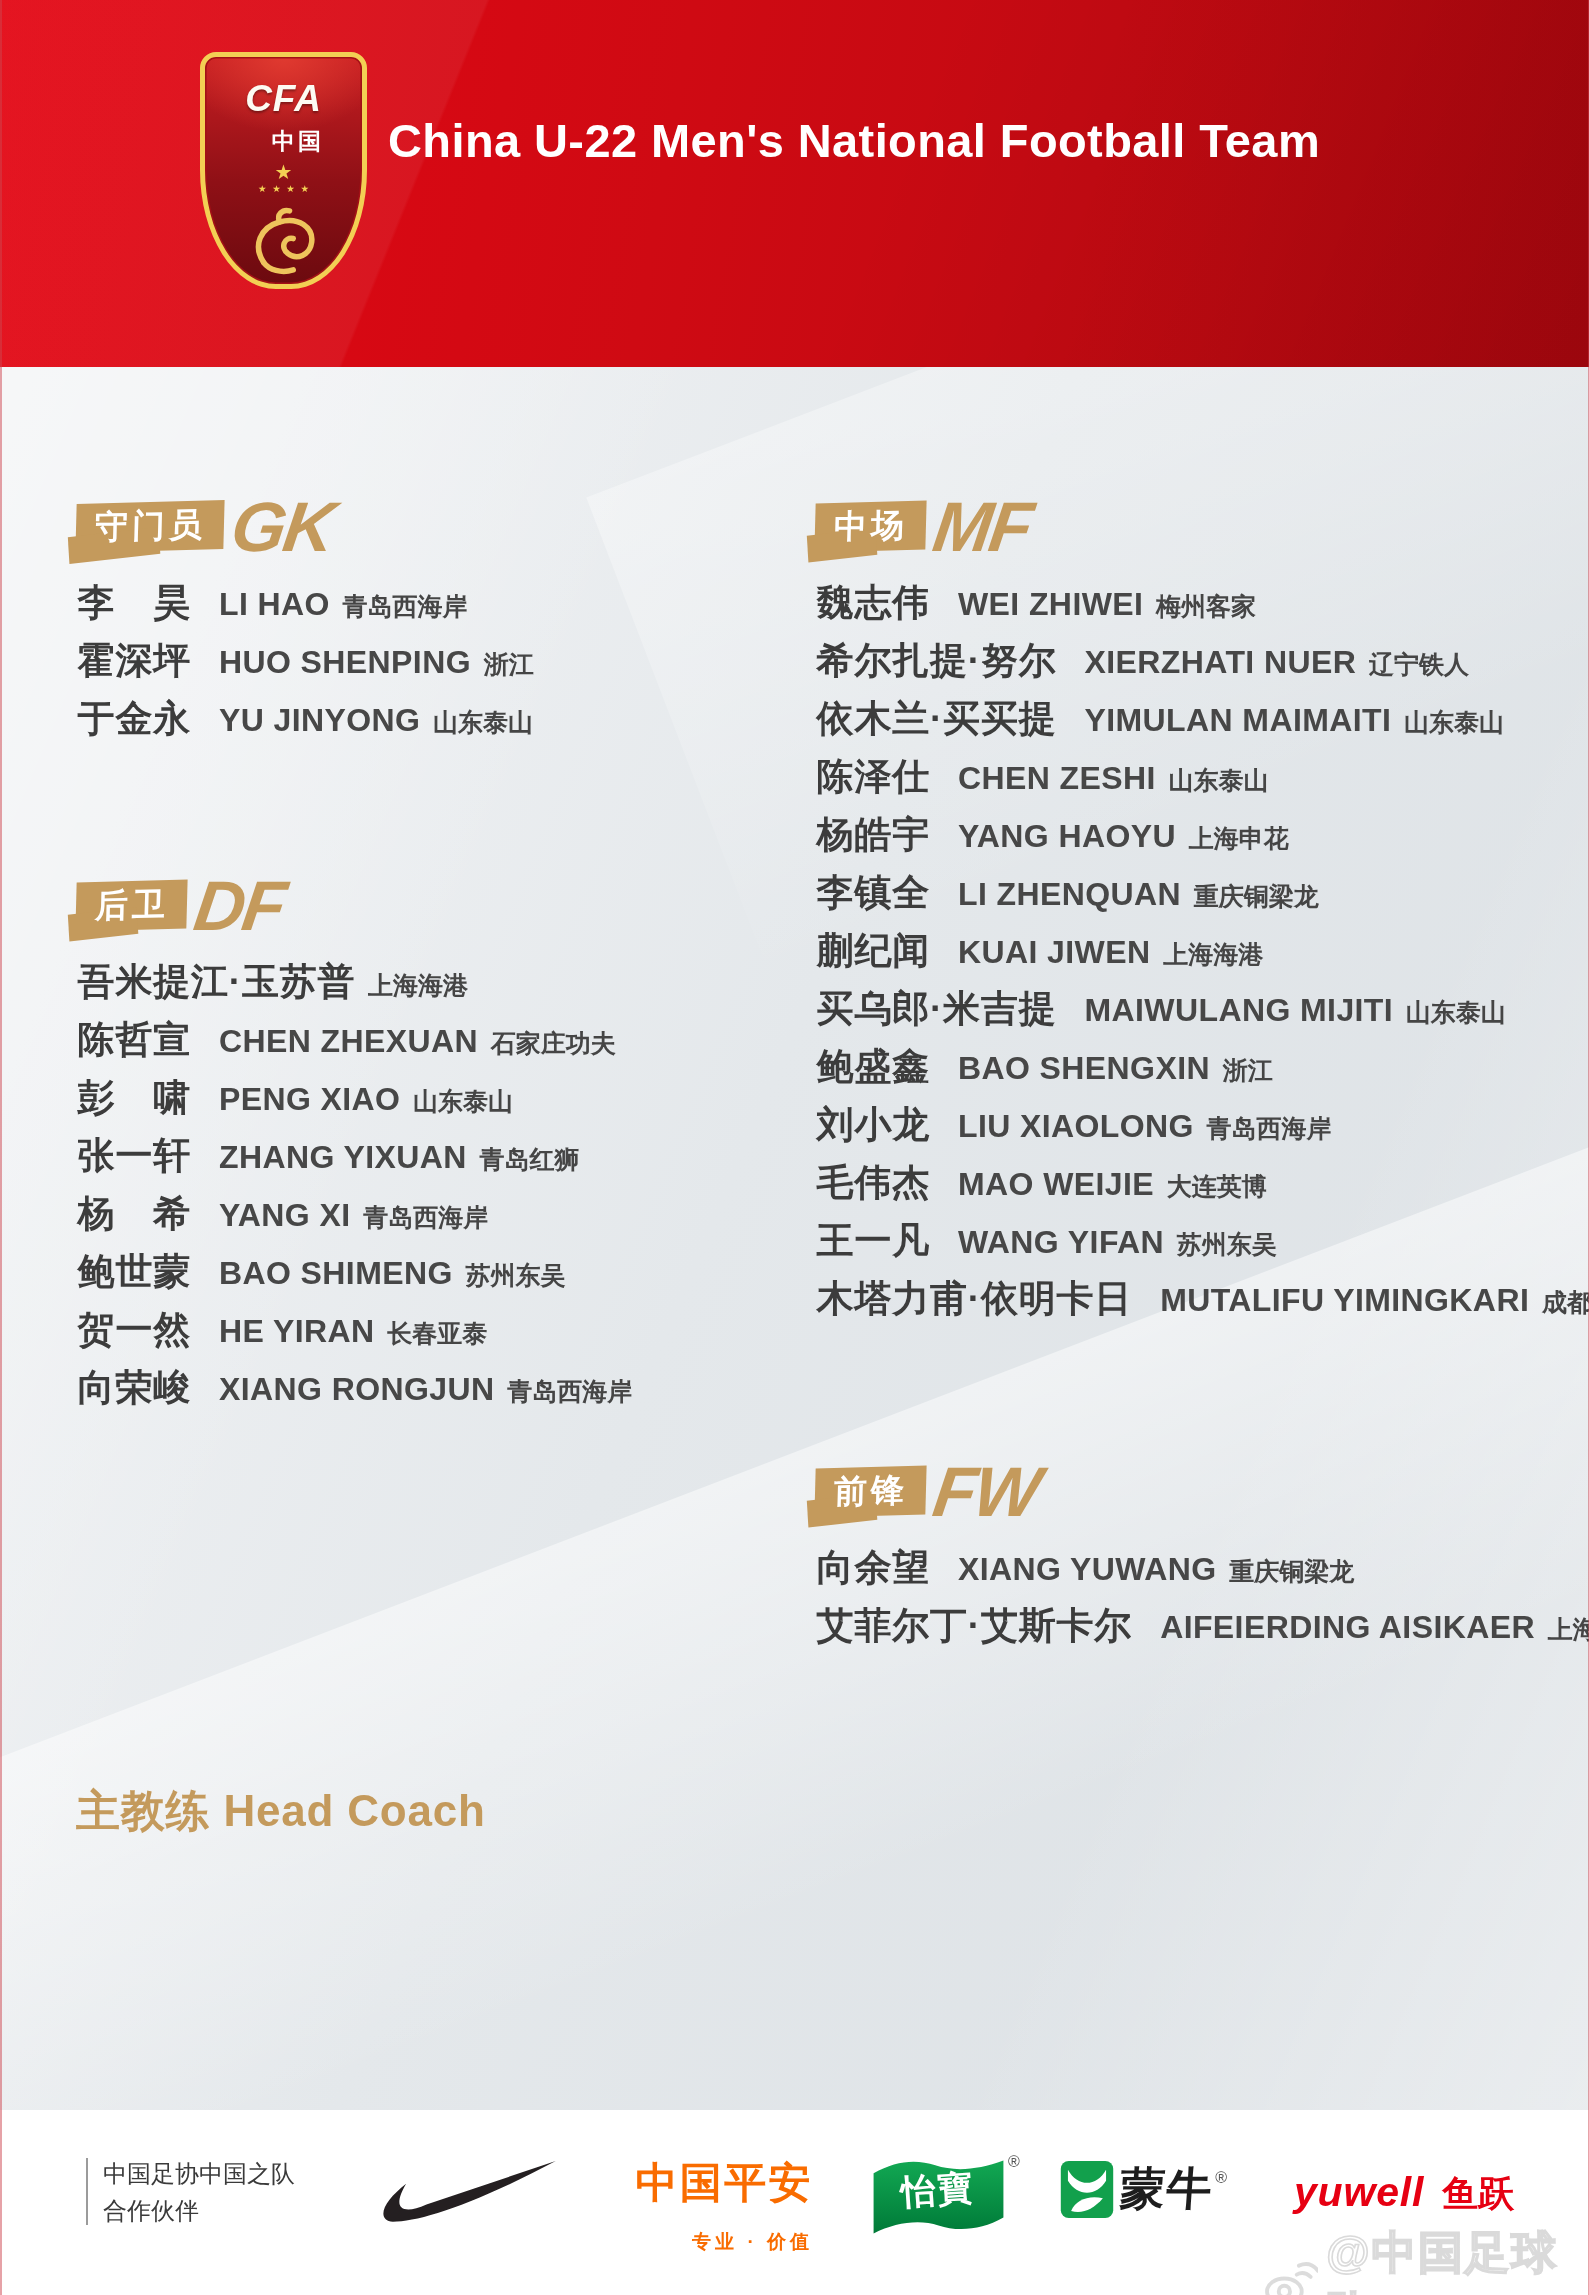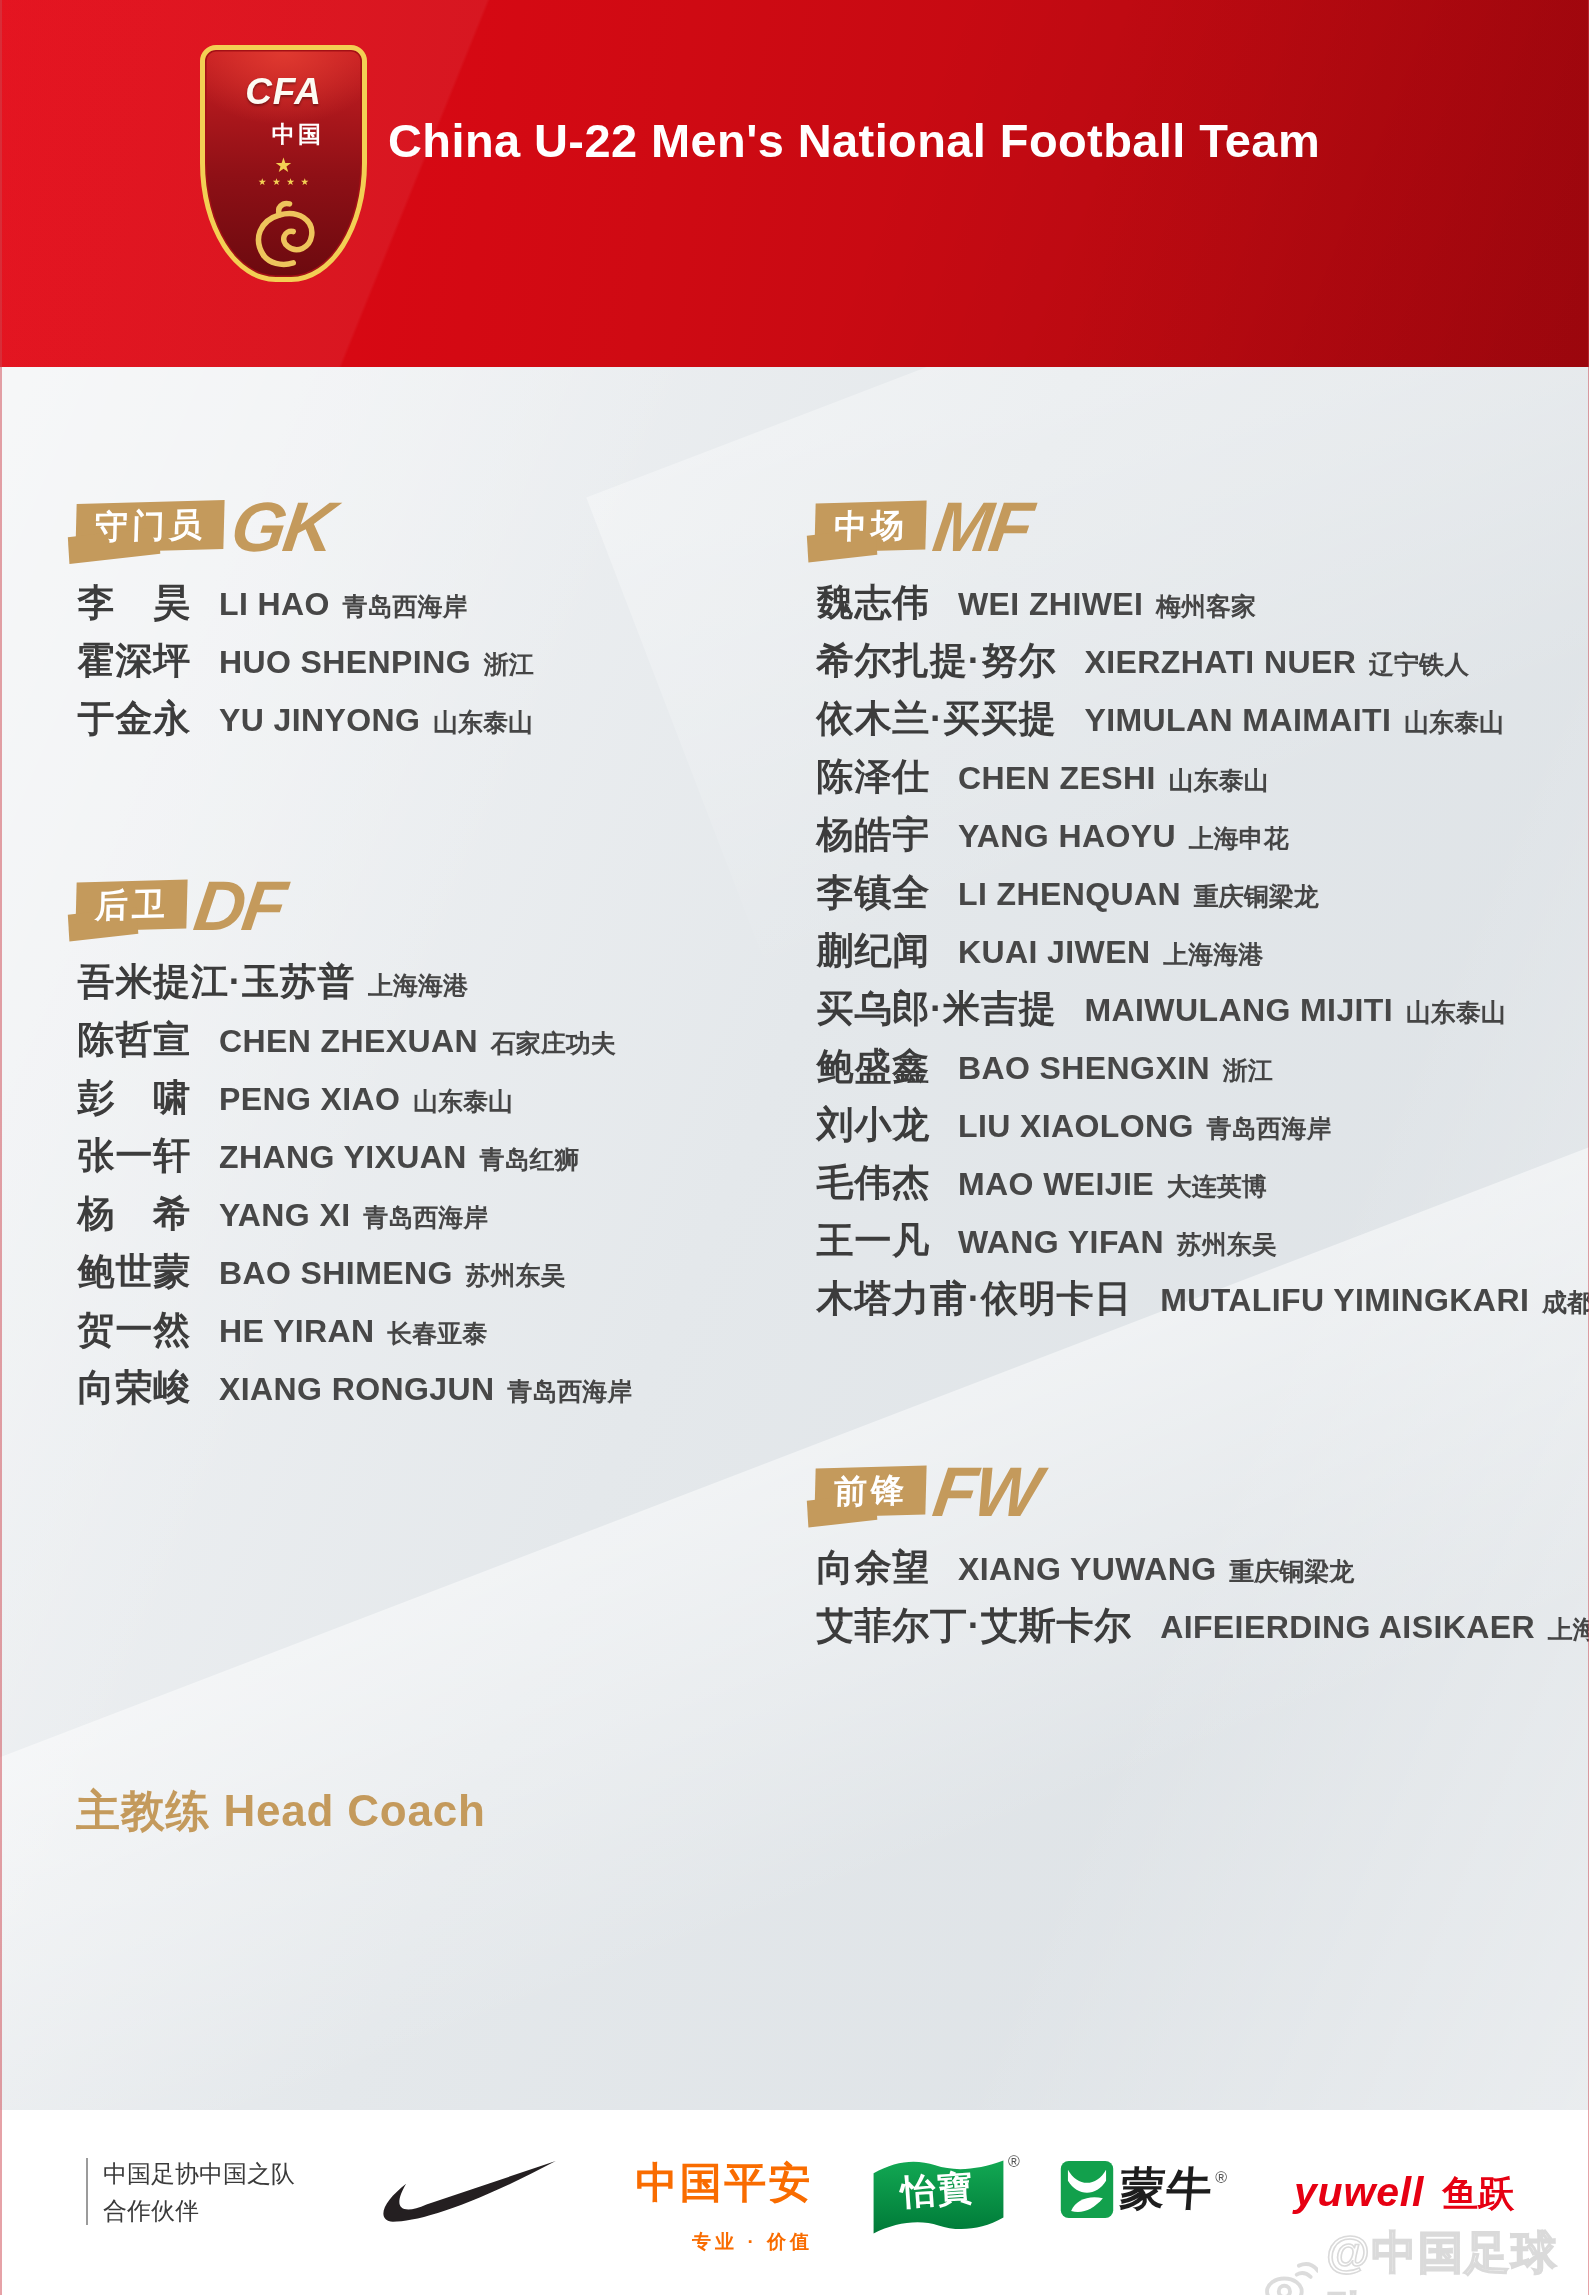--- a/index.html
+++ b/index.html
@@ -25,21 +25,21 @@
   .streak-b{width:1272px;height:954px;right:-397px;top:238px;transform:rotate(-21deg);
     background:linear-gradient(180deg,rgba(255,255,255,.35),rgba(255,255,255,0) 55%);}
 
   
   .banner{position:absolute;left:0;top:0;width:1590px;height:367px;z-index:5;
     background:linear-gradient(100deg,var(--banner-red-light) 0%,#cf0a13 42%,var(--banner-red) 68%,#ac070e 100%);}
   .banner::before{content:"";position:absolute;inset:0;
     background:
       linear-gradient(112deg, rgba(255,255,255,.06) 0 28%, rgba(255,255,255,0) 28.2%),
       linear-gradient(112deg, rgba(0,0,0,0) 55%, rgba(0,0,0,.10) 100%);}
-  .emblem{position:absolute;left:200px;top:45px;width:157px;height:227px;z-index:6;
+  .emblem{position:absolute;left:200px;top:52px;width:157px;height:227px;z-index:6;
     border:5.6px solid #f3cf54;border-radius:16px 16px 76px 76px/16px 16px 119px 119px;
     background:
       radial-gradient(120% 60% at 50% 0%, #e03a30 0%, rgba(224,58,48,0) 55%),
       linear-gradient(180deg,#c81e22 0%,#8f1016 55%,#6c0a0f 100%);
     box-shadow:0 0 0 1.6px #a31016 inset;
     display:flex;flex-direction:column;align-items:center;}
   .emblem .cfa{margin-top:20.7px;font-size:37px;font-weight:900;font-style:italic;
     color:#fdfbf3;letter-spacing:0.8px;text-shadow:0 1.6px 2.4px rgba(0,0,0,.35);}
   .emblem .country{margin-top:6.4px;font-size:23px;font-weight:700;color:#ffffff;letter-spacing:3.2px;margin-left:29px;}
   .emblem .star-big{margin-top:4.8px;font-size:20px;line-height:1;color:#f3cf54;}

